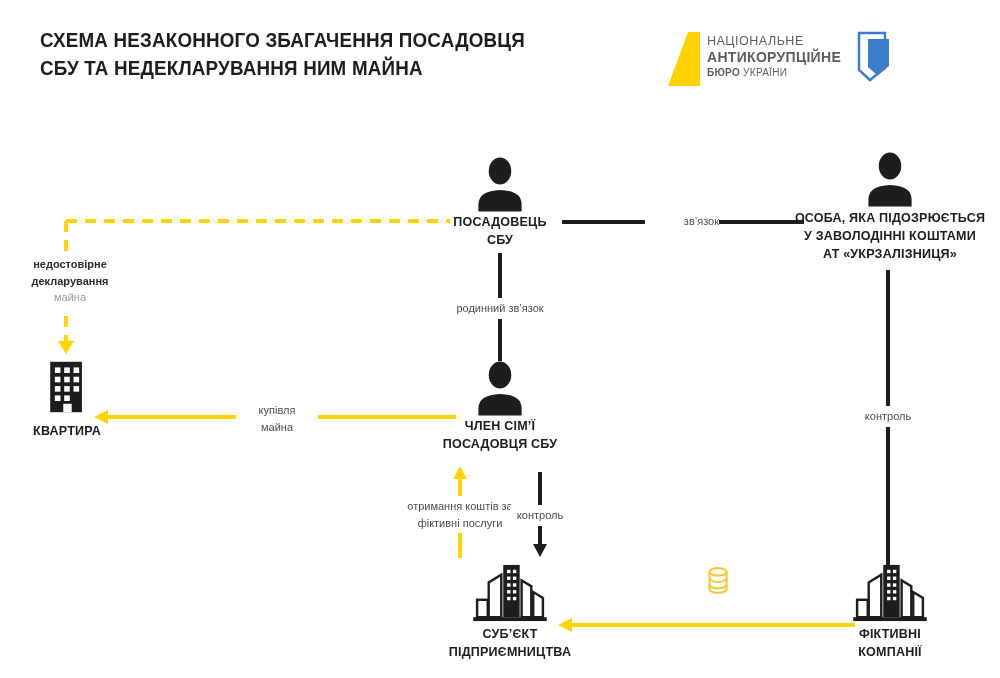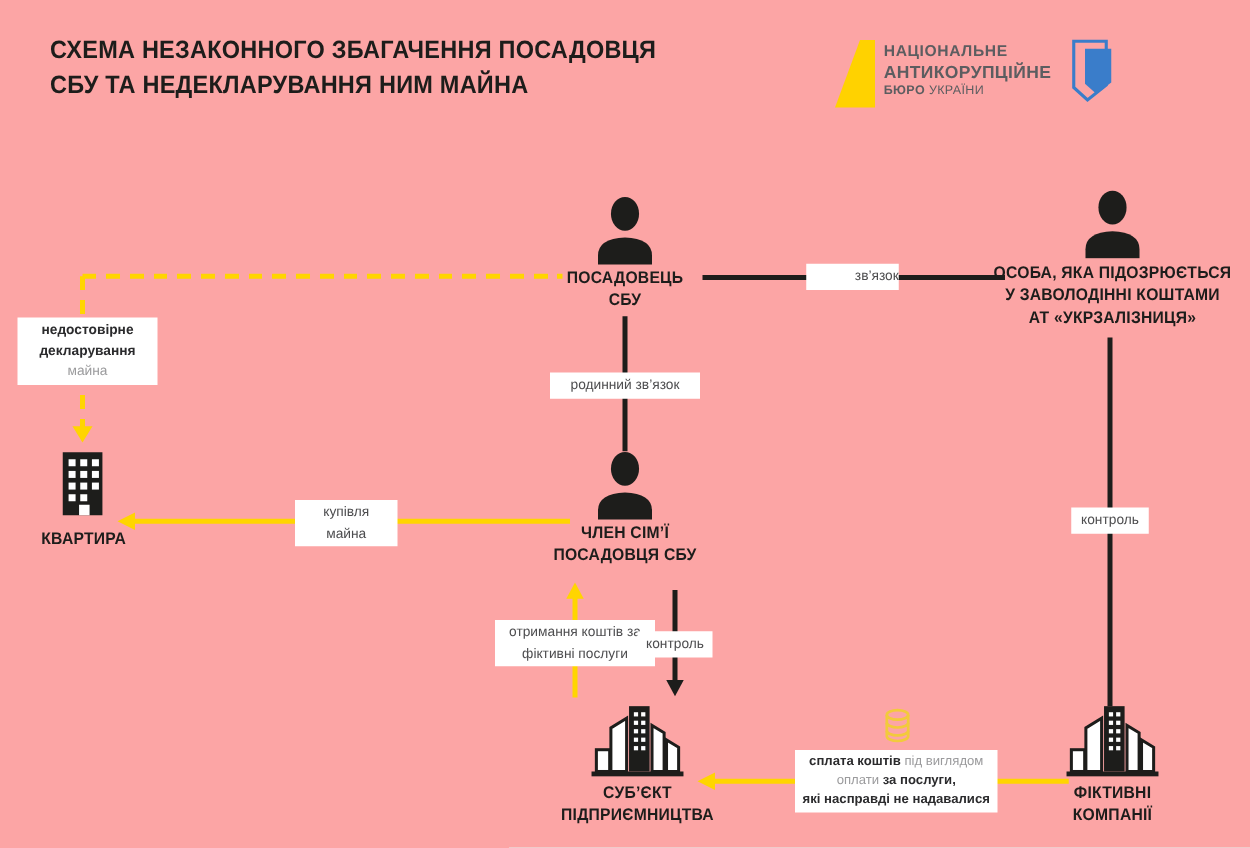--- a/index.html
+++ b/index.html
@@ -1,29 +1,29 @@
 <!DOCTYPE html>
 <html><head>
 <meta charset="utf-8">
 <style>
   * { margin:0; padding:0; box-sizing:border-box; }
   html,body { background:#e8e8e8; }
   .canvas {
-    position:relative; width:1000px; height:678px; background:#fca5a5;
+    position:relative; width:1000px; height:678px; background:#ffffff;
     font-family:"Liberation Sans", sans-serif; overflow:hidden; margin:0 auto;
   }
   .abs { position:absolute; }
 
   
   .title {
     left:40px; top:26px; font-size:20px; font-weight:700; color:#1d1d1b;
     line-height:1.42; letter-spacing:.2px; transform:scaleX(.94); transform-origin:left top;
   }
   .nabu-text { left:707px; top:33px; color:#5c5d60; line-height:1.28; }
-  .nabu-text .l1 { font-size:12.5px; letter-spacing:.5px; font-weight:700; }
+  .nabu-text .l1 { font-size:12.5px; letter-spacing:.5px; font-weight:400; }
   .nabu-text .l2 { font-size:14px; font-weight:700; letter-spacing:.3px; }
   .nabu-text .l3 { font-size:10px; letter-spacing:.3px; }
   .nabu-text .l3 b { font-weight:700; }
   .sap-text { left:897px; top:40px; color:#55565a; font-size:11px; line-height:1.3; }
 
   
   .node-label {
     font-weight:700; color:#1d1d1b; text-align:center; font-size:13.5px;
     line-height:1.32; transform:scaleX(.93); transform-origin:center top; letter-spacing:.2px;
   }
@@ -110,25 +110,20 @@
     <span>отримання коштів за</span><br>
     <span>фіктивні послуги</span>
   </div>
 
   <div class="abs line-v-black" style="left:538px; top:472px; height:74px;"></div>
   <div class="abs arr arr-down-k" style="left:533px; top:544px;"></div>
   <div class="abs edge-label" style="left:510px; top:505px; width:60px;">контроль</div>
 
   <div class="abs line-h-yellow" style="left:570px; top:623px; width:285px;"></div>
   <div class="abs arr arr-left-y" style="left:558px; top:618px;"></div>
-  <div class="abs edge-label" style="left:636px; top:600px; width:162px; font-size:10.5px; line-height:1.45;">
-    <b>сплата коштів</b> <span class="dim">під виглядом</span><br>
-    <span class="dim">оплати</span> <b>за послуги,</b><br>
-    <b>які насправді не надавалися</b>
-  </div>
   <div class="abs" style="left:700px; top:564px;">
     <svg width="36" height="32" viewBox="0 0 40 34" fill="none" stroke="#f2ca3c" stroke-width="2.4">
       <ellipse cx="20" cy="8" rx="9.5" ry="4.2"></ellipse>
       <path d="M10.5 8 v7 a9.5 4.2 0 0 0 19 0 v-7"></path>
       <path d="M10.5 15 v7 a9.5 4.2 0 0 0 19 0 v-7"></path>
       <path d="M10.5 22 v5 a9.5 4.2 0 0 0 19 0 v-5"></path>
     </svg>
   </div>
 
   <div class="abs node-icon" style="left:473px; top:157px;">

